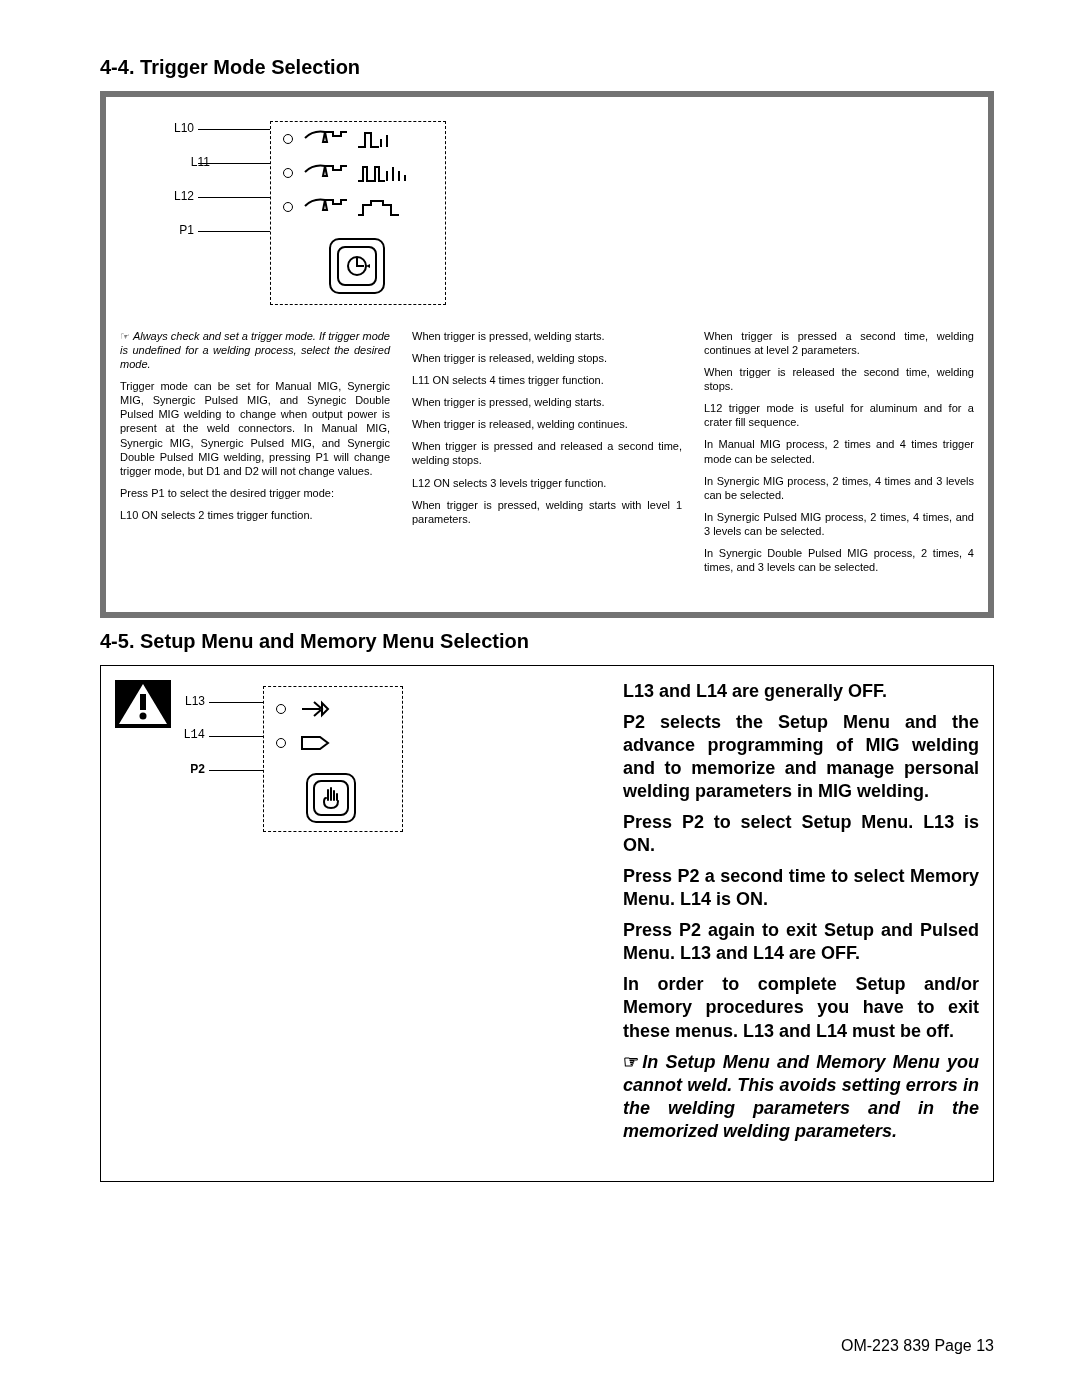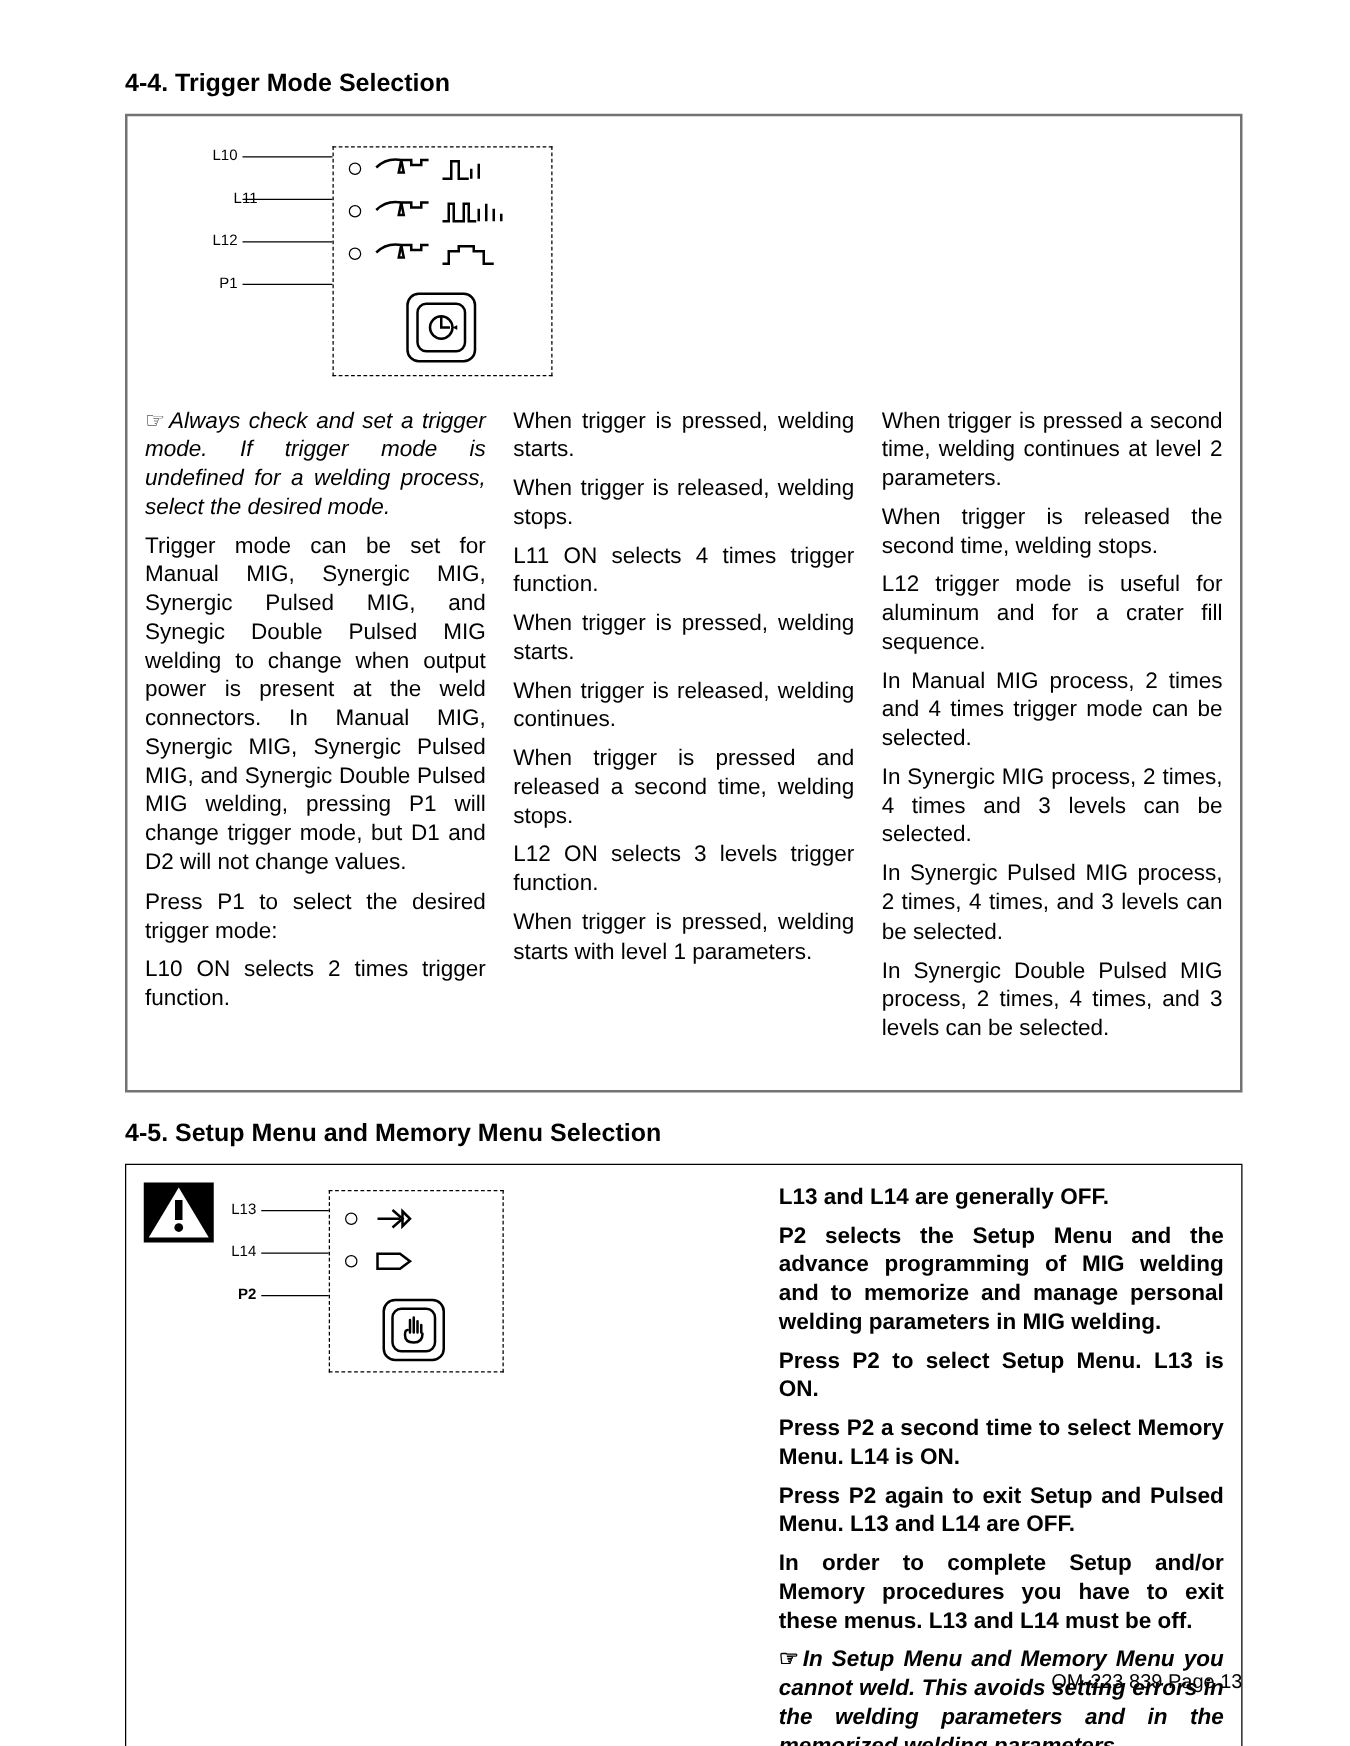--- a/index.html
+++ b/index.html
@@ -11,34 +11,34 @@
     color: #000;
     position: relative;
     padding: 56px 86px 40px 100px;
   }
   .section-title {
     font-size: 20px;
     font-weight: bold;
     margin-bottom: 12px;
   }
   .box {
-    border: 2px solid #737373;
+    border: 6px solid #737373;
     position: relative;
     padding: 14px 14px 30px 14px;
-    margin-bottom: 22px;
+    margin-bottom: 12px;
   }
   .box2 {
     border: 1px solid #000;
     position: relative;
     padding: 14px 14px 30px 14px;
   }
   .cols {
     display: flex;
     gap: 22px;
-    font-size: 18px;
+    font-size: 11px;
     line-height: 1.28;
     text-align: justify;
   }
   .col { flex: 1 1 0; }
   .col p { margin-bottom: 8px; }
   .note { font-style: italic; }
   .pointer { display: inline-block; margin-right: 4px; font-style: normal; letter-spacing: -1px; }
   .footer {
     position: absolute;
     right: 86px;
@@ -274,21 +274,21 @@
         <div class="warn">
           <svg viewBox="0 0 56 48">
             <polygon points="28,4 52,44 4,44" fill="#fff"></polygon>
             <rect x="25" y="14" width="6" height="16" fill="#000"></rect>
             <circle cx="28" cy="36" r="3.5" fill="#000"></circle>
           </svg>
         </div>
         <div class="fig2">
           <div class="label" style="left:0; top:14px;">L13</div>
           <div class="lead" style="left:38px; top:22px; width:66px;"></div>
-          <div class="label" style="left:0; top:48px;">L14</div>
+          <div class="label" style="left:0; top:48px;font-family:Liberation Mono, monospace;">L14</div>
           <div class="lead" style="left:38px; top:56px; width:66px;"></div>
           <div class="label" style="left:0; top:82px;font-weight:bold;">P2</div>
           <div class="lead" style="left:38px; top:90px; width:94px;"></div>
 
           <div class="panel2">
             <div class="row" style="top:12px;">
               <span class="led"></span>
               <svg width="30" height="20" viewBox="0 0 30 20">
                 <path d="M2 10 L20 10 M14 3 L22 10 L14 17 M14 3 L22 10 L14 17" fill="none" stroke="#000" stroke-width="2"></path>
                 <path d="M22 4 L28 10 L22 16 Z" fill="none" stroke="#000" stroke-width="2"></path>

